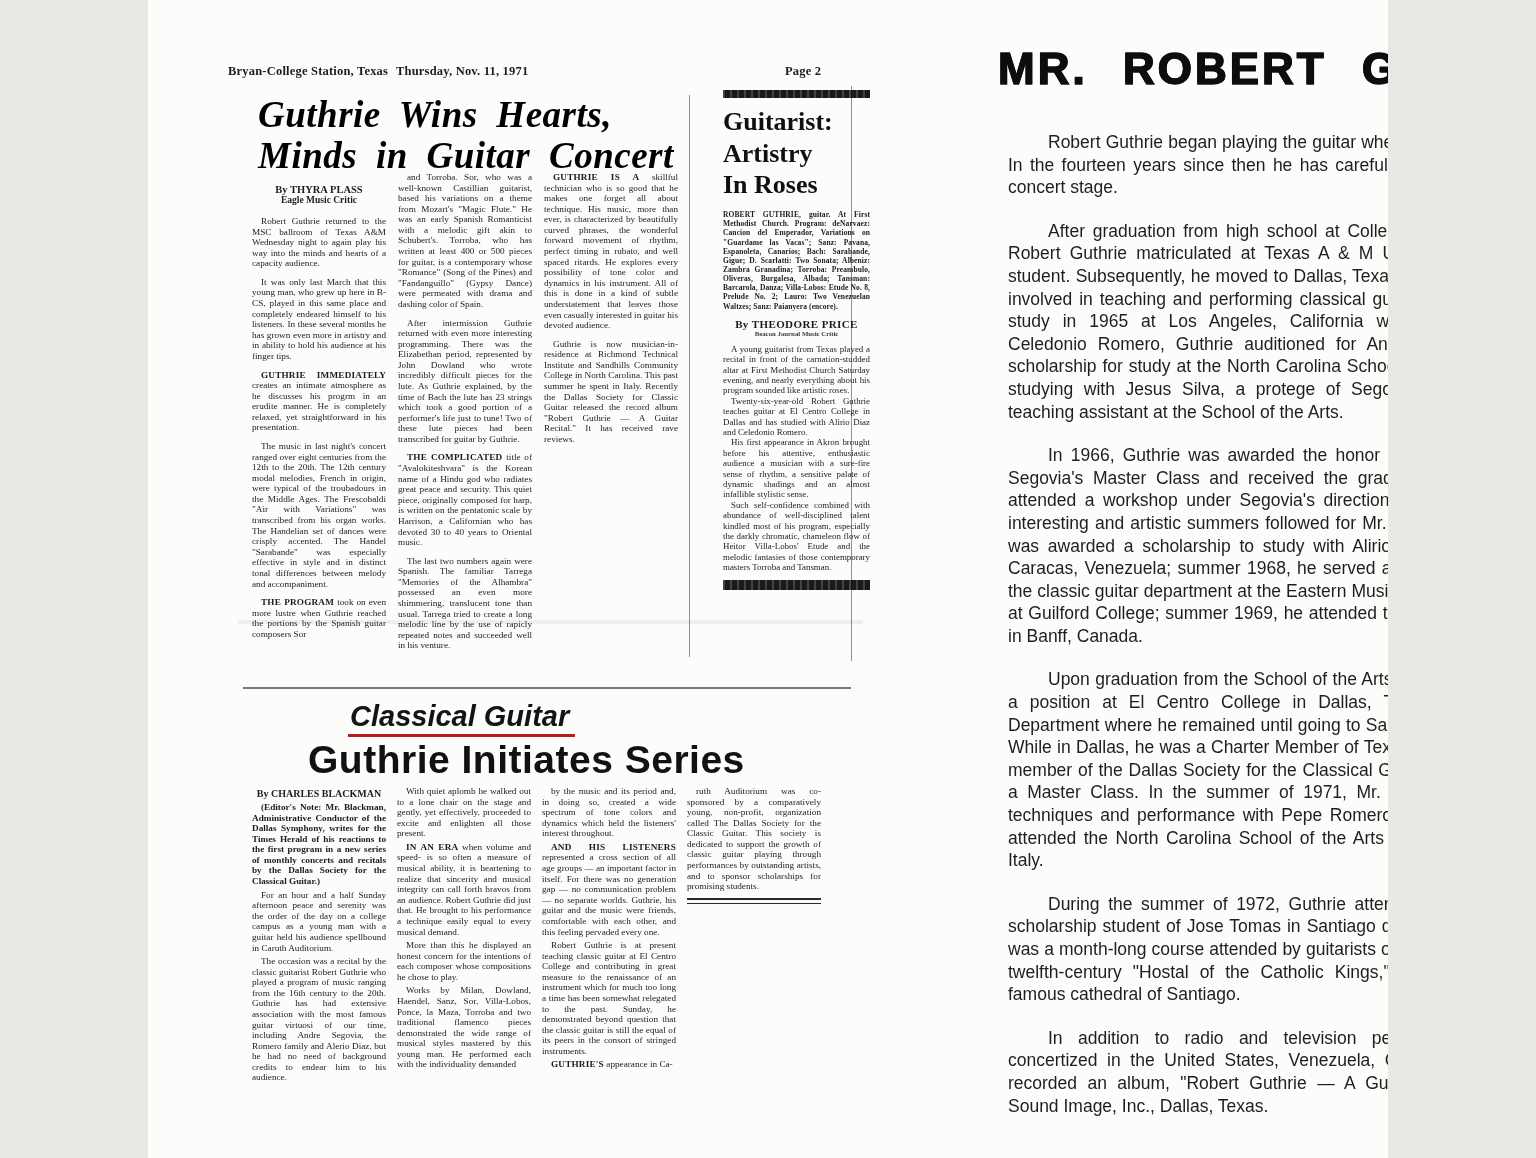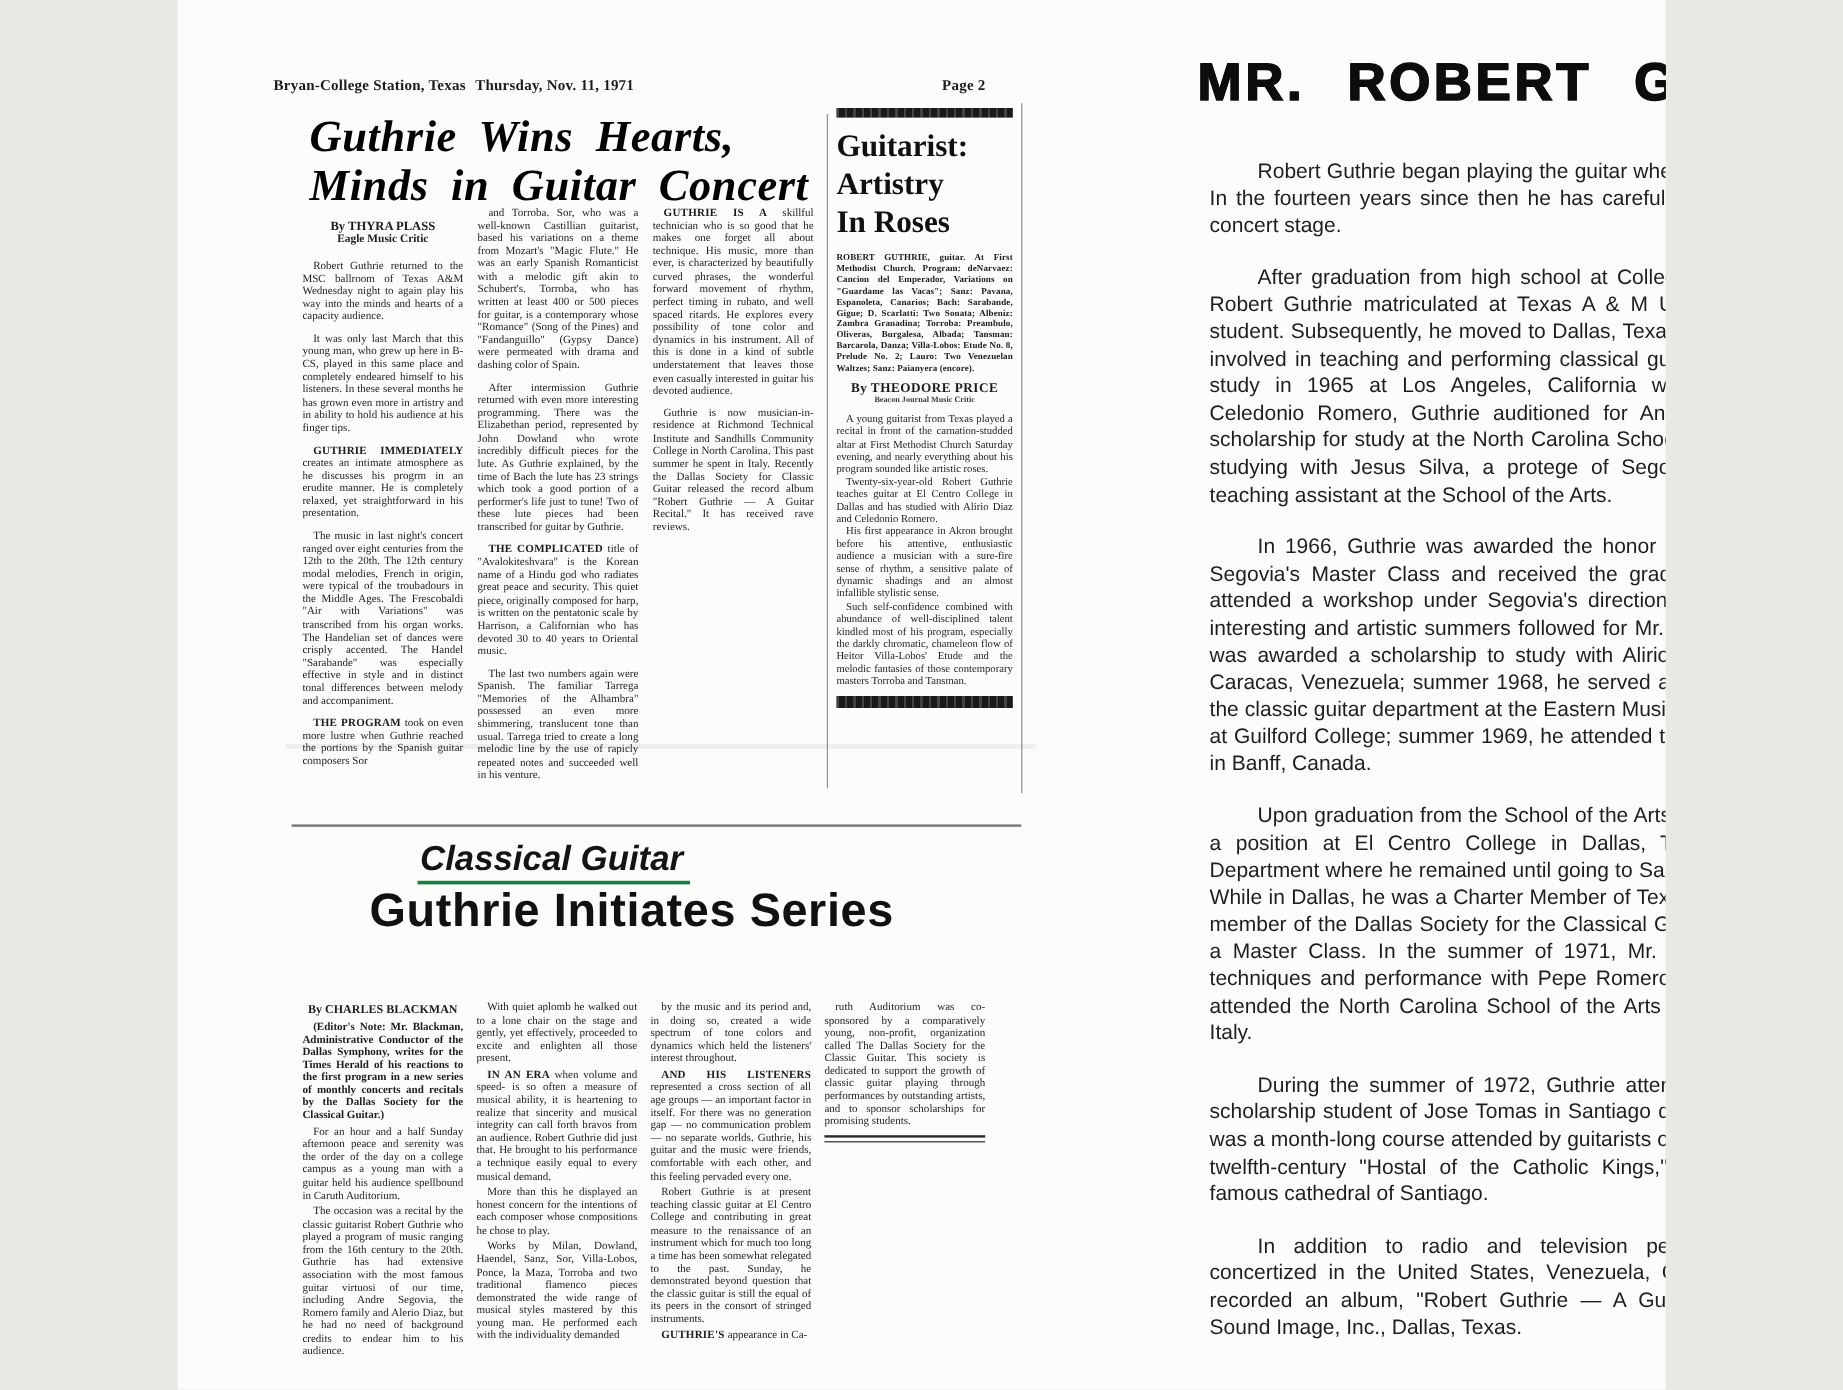--- a/index.html
+++ b/index.html
@@ -24,47 +24,47 @@
   .npcol p{font-size:9.2px;line-height:1.15;margin:0 0 8px;text-indent:9px;}
   .npcol p b{letter-spacing:.2px;}
   .byline-block{padding-top:12px;text-align:center;font-weight:bold;margin-bottom:11px;}
   .byline-block .b1{font-size:10.5px;display:block;}
   .byline-block .b2{font-size:9.5px;display:block;}
 
   .vrule{position:absolute;width:1px;background:#909090;}
   .vrule-1{left:541px;top:95px;height:562px;}
   .vrule-2{left:703px;top:86px;height:575px;}
 
-  .roses{position:absolute;left:549px;top:90px;width:147px;}
+  .roses{position:absolute;left:575px;top:90px;width:147px;}
   .bar{height:8px;background:#1a1a1a;
        background-image:repeating-linear-gradient(90deg,rgba(255,255,255,.18) 0 2px,rgba(0,0,0,0) 2px 7px);}
   .roses h2{margin:8px 0 9px;font-size:26px;line-height:1.22;color:#101010;font-weight:bold;}
   .roses h2 span{display:block;}
   .program{font-size:7.5px;font-weight:bold;line-height:1.22;text-align:justify;margin:0 0 7px;letter-spacing:.1px;}
   .byline2{text-align:center;margin:0 0 7px;}
   .byline2 .b1{display:block;font-weight:bold;font-size:11px;letter-spacing:.4px;}
   .byline2 .b2{display:block;font-weight:bold;font-size:6.8px;color:#3a3a3a;}
   .roses-body{text-align:justify;}
   .roses-body p{font-size:8.9px;line-height:1.17;margin:0;text-indent:8px;}
   .bar-bottom{margin-top:7px;height:10px;}
 
   .smear{position:absolute;left:90px;top:620px;width:625px;height:4px;background:rgba(60,60,60,.07);}
   .hrule{position:absolute;left:95px;top:687px;width:608px;height:2px;background:#787878;}
 
   .kicker{
     position:absolute;left:200px;top:700px;margin:0;
     font-family:"Liberation Sans",sans-serif;font-weight:bold;font-style:italic;
-    font-size:29px;color:#141414;border-bottom:3px solid #15803d;padding:0 6px 1px 2px;
+    font-size:29px;color:#141414;border-bottom:3px solid #b91c1c;padding:0 6px 1px 2px;
   }
   .a3-headline{
     position:absolute;left:160px;top:738px;width:480px;margin:0;text-align:left;
     font-family:"Liberation Sans",sans-serif;font-weight:bold;font-size:39px;color:#111;
     letter-spacing:.5px;
   }
-  .a3-cols{position:absolute;left:104px;top:786px;width:570px;display:flex;gap:11px;margin-top:48px;}
+  .a3-cols{position:absolute;left:104px;top:786px;width:570px;display:flex;gap:11px;}
   .a3-cols .npcol p{margin:0 0 3px;}
   .byline3{text-align:center;font-weight:bold;font-size:10px;margin:2px 0 3px;}
   .double-rule{margin-top:6px;border-top:2px solid #2a2a2a;border-bottom:1px solid #2a2a2a;height:3px;}
 
   
   .bio-title{
     position:absolute;left:850px;top:44px;width:640px;margin:0;text-align:left;
     font-family:"Liberation Sans",sans-serif;font-weight:bold;font-size:44px;color:#0d0d0d;
     letter-spacing:3px;word-spacing:20px;
     -webkit-text-stroke:1.3px #0d0d0d;

